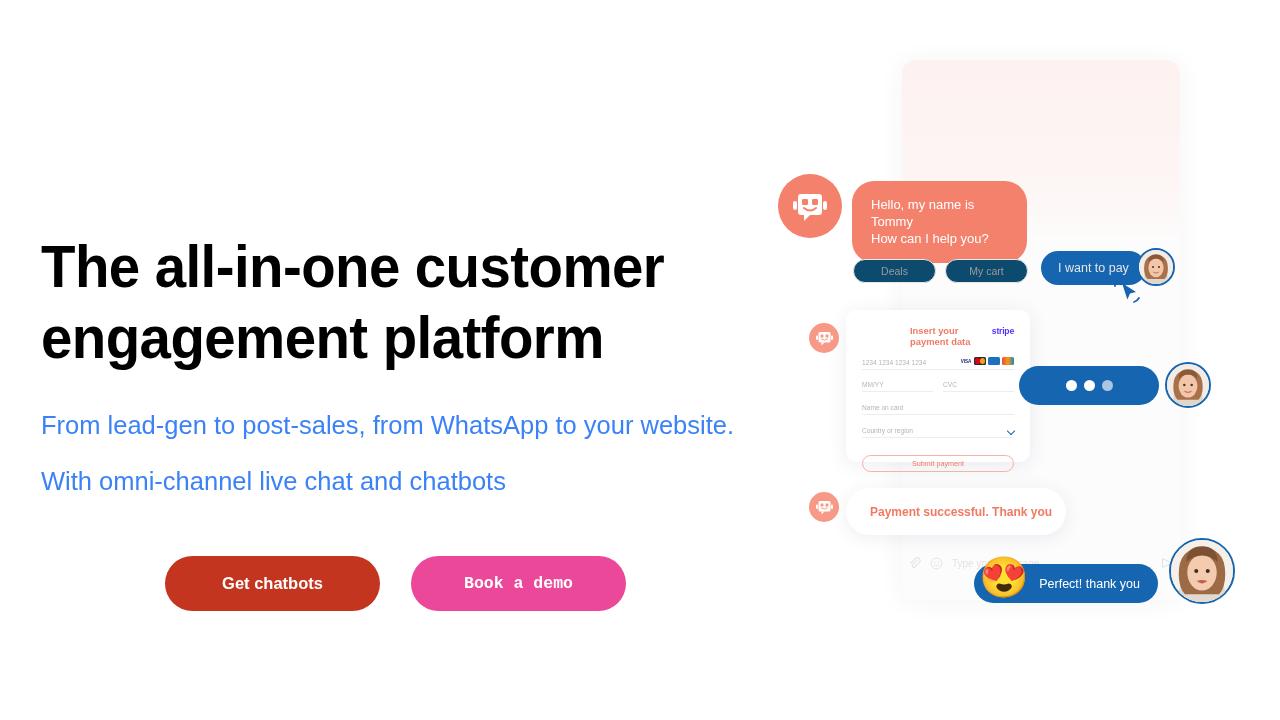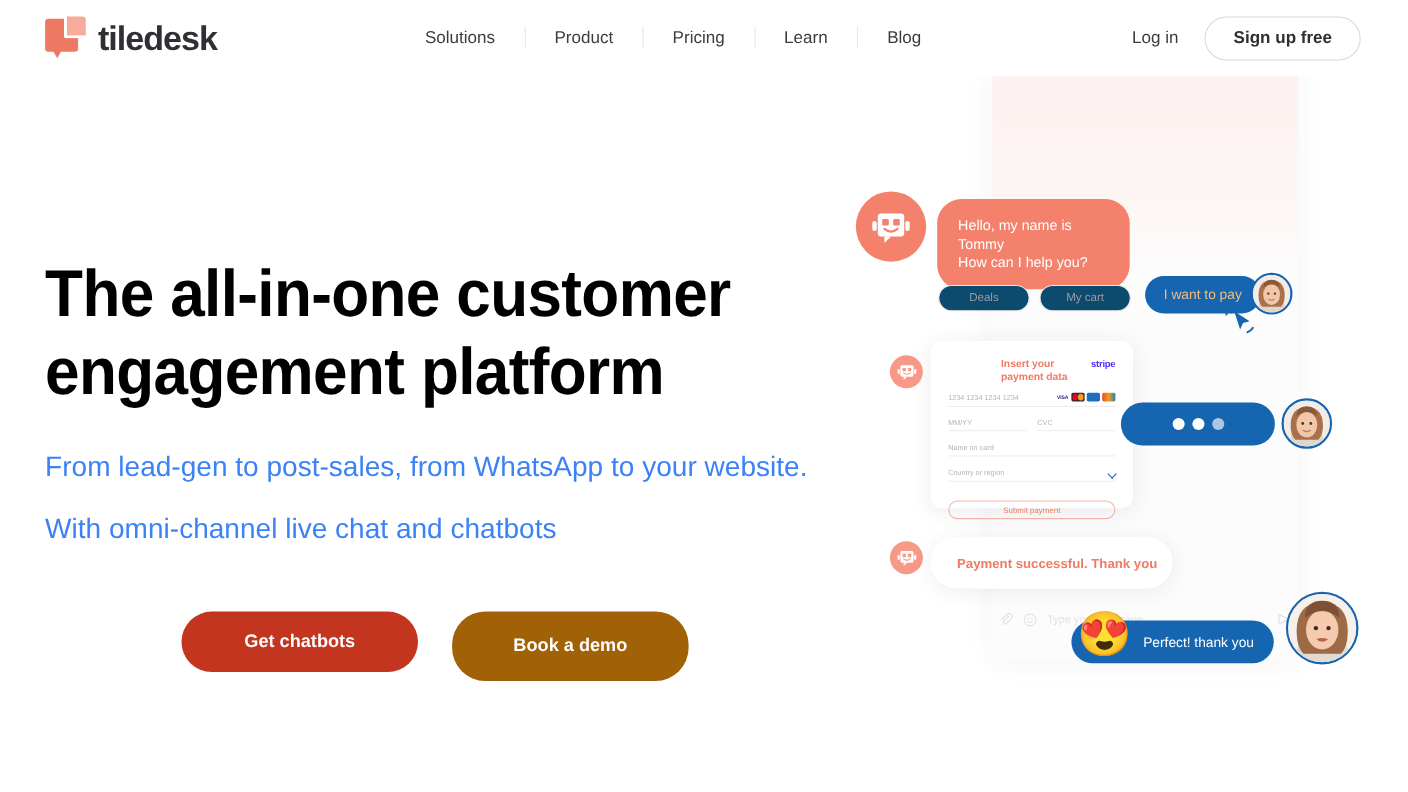--- a/index.html
+++ b/index.html
@@ -93,21 +93,21 @@
   }
 
   .cta-row { display: flex; gap: 31px; margin-top: 47px; margin-left: 124px; }
   .btn {
     border: none; border-radius: 30px;
     font-size: 16.5px; font-weight: 700; color: #fff;
     cursor: pointer; display: flex; align-items: center; justify-content: center;
     font-family: "Liberation Sans", sans-serif;
   }
   .btn-primary { width: 215px; height: 55px; background: #c4351f; }
-  .btn-secondary { width: 215px; height: 63px; background: #a16207; }
+  .btn-secondary { width: 215px; height: 55px; background: #ec4899; font-family: Liberation Mono, monospace; }
 
   
   .hero-right { position: absolute; left: 760px; top: 48px; width: 500px; height: 620px; }
 
   
   .widget-panel {
     position: absolute; left: 142px; top: 12px;
     width: 278px; height: 540px;
     background: #fcfcfd; border-radius: 14px;
     box-shadow: 0 2px 26px rgba(60,60,90,0.055);
@@ -149,21 +149,21 @@
     font-size: 10.5px; color: #9b9b9f; cursor: pointer;
   }
   .chip1 { left: 93px; width: 83px; }
   .chip2 { left: 185px; width: 83px; }
 
   
   .bubble-user-pay {
     position: absolute; left: 281px; top: 203px;
     padding: 10px 17px;
     background: #1565b0; border-radius: 19px;
-    color: #fdba74; font-size: 12.5px; white-space: nowrap;
+    color: #e5e5e5; font-size: 12.5px; white-space: nowrap;
   }
   .cursor-icon { position: absolute; left: 350px; top: 227px; }
 
   
   .av-photo {
     position: absolute; border-radius: 50%;
     border: 2px solid #1565b0; overflow: hidden;
     background: #e8e3dd;
   }
   .av-photo.a1 { left: 377px; top: 200px; width: 38px; height: 38px; }
@@ -261,44 +261,20 @@
   .emoji-heart {
     position: absolute; left: 219px; top: 509px;
     font-size: 40px; line-height: 1;
   }
 </style>
 </head>
 <body>
 
 <div class="page">
 
-  <div class="header">
-
-    <div class="brand">
-      <div class="logo-mark">
-        <div class="logo-body"></div>
-        <div class="logo-tail"></div>
-        <div class="logo-sq"></div>
-      </div>
-      <div class="brand-name">tiledesk</div>
-    </div>
-
-    <nav class="nav">
-      <div class="nav-item">Solutions</div>
-      <div class="nav-item">Product</div>
-      <div class="nav-item">Pricing</div>
-      <div class="nav-item">Learn</div>
-      <div class="nav-item">Blog</div>
-    </nav>
-
-    <div class="header-right">
-      <div class="login-link">Log in</div>
-      <button class="signup-btn">Sign up free</button>
-    </div>
-  </div>
 
   <div class="hero-left">
     <h1 class="hero-title">
       <span>The all-in-one customer</span><br>
       <span>engagement platform</span>
     </h1>
 
     <p class="hero-sub">
       <span>From lead-gen to post-sales, from WhatsApp to your</span>
       <span>website. With omni-channel live chat and chatbots</span>

